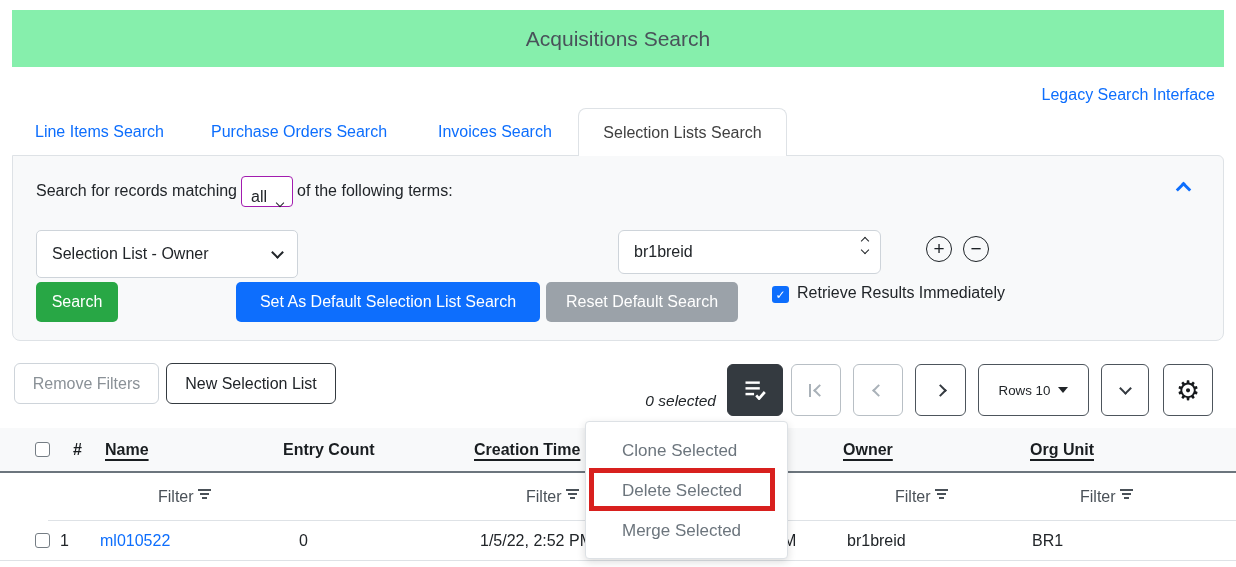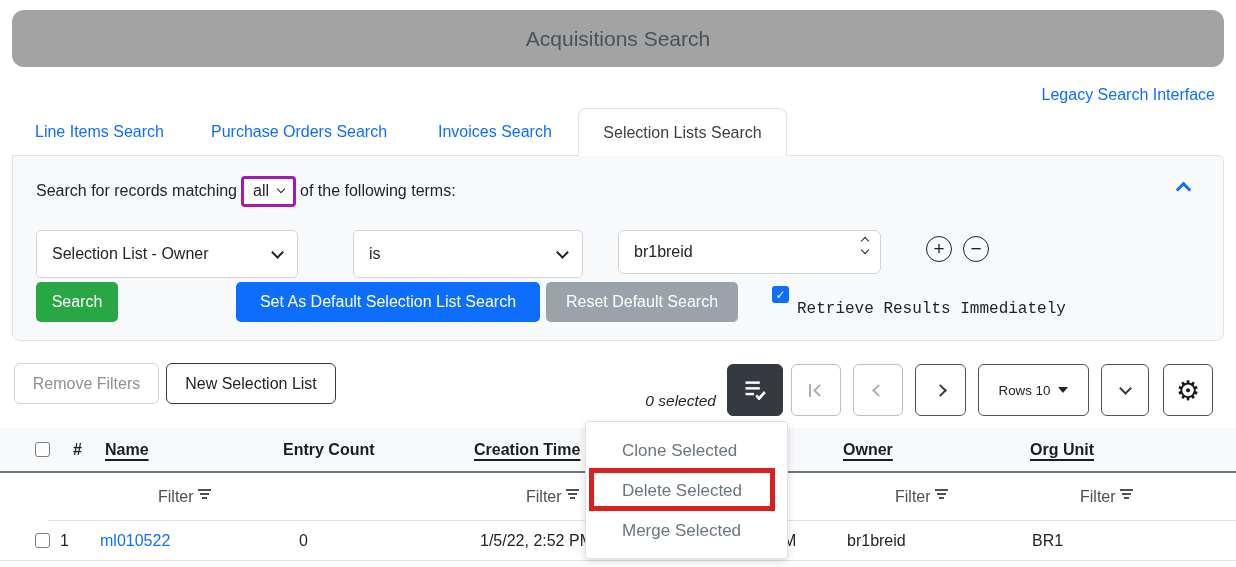--- a/index.html
+++ b/index.html
@@ -2,39 +2,39 @@
 <html><head>
 <meta charset="utf-8">
 <style>
   * { margin:0; padding:0; box-sizing:border-box; }
   html,body { width:1236px; height:567px; background:#fff; overflow:hidden;
     font-family:"Liberation Sans","DejaVu Sans",sans-serif; color:#212529; font-size:16px; }
   .page { position:relative; width:1236px; height:567px; }
   .abs { position:absolute; }
 
   
-  .banner { left:12px; top:10px; width:1212px; height:57px; background:#a3a3a3;
-    border-radius:12px; display:flex; align-items:center; justify-content:center;
+  .banner { left:12px; top:10px; width:1212px; height:57px; background:#86efac;
+    border-radius:0; display:flex; align-items:center; justify-content:center;
     font-size:21px; color:#49525a; }
 
   .legacy-link { top:86px; right:21px; color:#0d6efd; cursor:pointer; }
 
   
   .tab-link { top:108px; height:47px; display:flex; align-items:center; color:#0d6efd; cursor:pointer; }
   .tab1 { left:35px; } .tab2 { left:211px; } .tab3 { left:438px; }
   .tab-active { left:578px; top:108px; width:209px; height:48px; background:#fff;
     border:1px solid #dee2e6; border-bottom:none; border-radius:8px 8px 0 0;
     display:flex; align-items:center; justify-content:center; color:#404040; z-index:2; }
 
   
   .panel { left:12px; top:155px; width:1212px; height:186px; background:#f8f9fa;
     border:1px solid #dee2e6; border-radius:0 6px 8px 8px; }
   .match-row { left:23px; top:18px; height:34px; display:flex; align-items:center; gap:4px; }
-  .mini-select { height:31px; min-width:52px; background:#fff; border:3px solid #a21caf;
-    border-radius:4px; display:flex; align-items:center; justify-content:space-between;
+  .mini-select { height:31px; min-width:52px; background:#fff; border:1px solid #a21caf;
+    border-radius:4px; display:flex; align-items:flex-end; justify-content:space-between;
     padding:0 9px; gap:9px; cursor:pointer; }
   .collapse-chev { right:34px; top:28px; color:#0d6efd; }
 
   .bigsel { top:74px; height:48px; background:#fff; border:1px solid #ced4da; border-radius:5px;
     display:flex; align-items:center; justify-content:space-between; padding:0 15px; cursor:pointer; }
   .sel-field { left:23px; width:262px; }
   .sel-op { left:340px; width:230px; }
   .term-wrap { left:605px; top:74px; width:263px; height:44px; }
   .term-input { width:100%; height:100%; border:1px solid #ced4da; border-radius:6px;
     padding:0 34px 0 15px; font:inherit; color:#212529; background:#fff; }
@@ -46,21 +46,21 @@
   .circle-btn .glyph { font-size:19px; line-height:1; font-weight:400; color:#1c2125; margin-top:-2px; }
   .cbtn { position:absolute; height:40px; border:none; border-radius:5px; color:#fff; font:inherit;
     display:flex; align-items:center; justify-content:center; cursor:pointer; }
   .btn-search { left:23px; width:82px; top:126px; background:#28a745; }
   .btn-setdefault { left:223px; width:304px; top:126px; background:#0d6efd; }
   .btn-reset { left:533px; width:192px; top:126px; background:#9ba2a9; }
 
   .chk-checked { left:759px; top:130px; width:17px; height:17px; background:#0d6efd;
     border-radius:3px; display:flex; align-items:center; justify-content:center; cursor:pointer; }
   .chk-checked::before { content:"\2713"; color:#fff; font-size:12px; font-weight:bold; }
-  .chk-label { left:784px; top:144px;font-family:Liberation Mono, monospace; }
+  .chk-label { left:784px; top:128px; }
 
   
   .obtn { position:absolute; top:363px; height:41px; background:#fff; border-radius:6px;
     display:flex; align-items:center; justify-content:center; font:inherit; cursor:pointer; }
   .btn-removefilters { left:14px; width:145px; border:1px solid #ced4da; color:#8a9197; }
   .btn-newlist { left:166px; width:170px; border:1px solid #343a40; color:#212529; }
 
   .selected-count { left:630px; top:392px; width:86px; text-align:right; font-style:italic; font-size:15.5px; }
 
   .tbtn { position:absolute; top:364px; height:52px; background:#fff; border:1px solid #4d555c;
@@ -136,24 +136,20 @@
       <span>of the following terms:</span>
     </div>
 
     <i class="abs chv chv-u chv-thick collapse-chev"></i>
 
     <div class="abs bigsel sel-field">
       <span>Selection List - Owner</span>
       <i class="chv chv-d"></i>
     </div>
 
-    <div class="abs bigsel sel-op">
-      <span>is</span>
-      <i class="chv chv-d"></i>
-    </div>
 
     <div class="abs term-wrap">
       <input class="term-input" type="text" value="br1breid" style="">
       <span class="spinners">
         <i class="chv chv-u chv-s"></i>
         <i class="chv chv-d chv-s"></i>
       </span>
     </div>
 
     <div class="abs circle-btn plus-btn">

